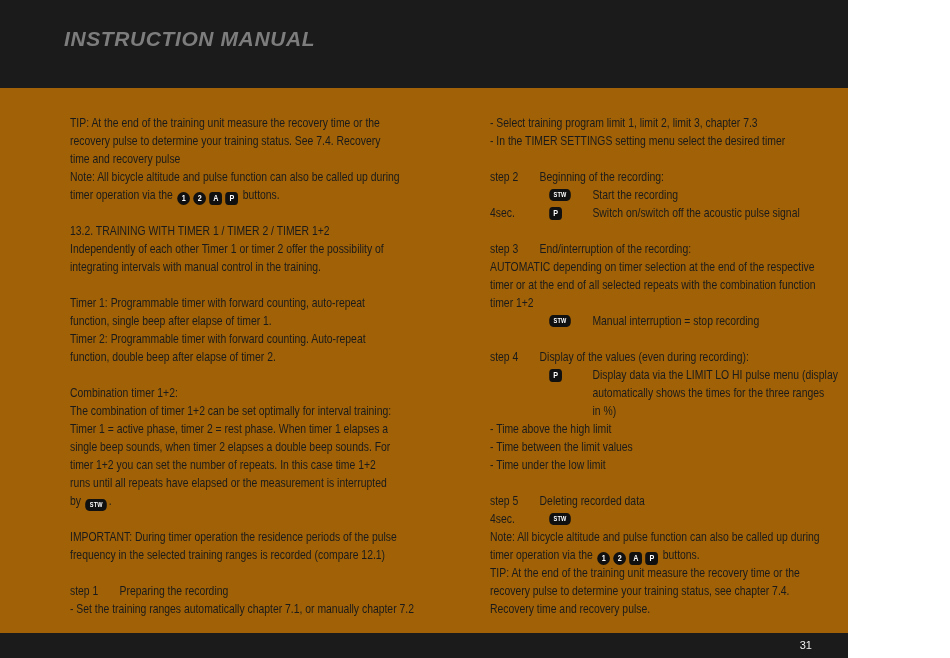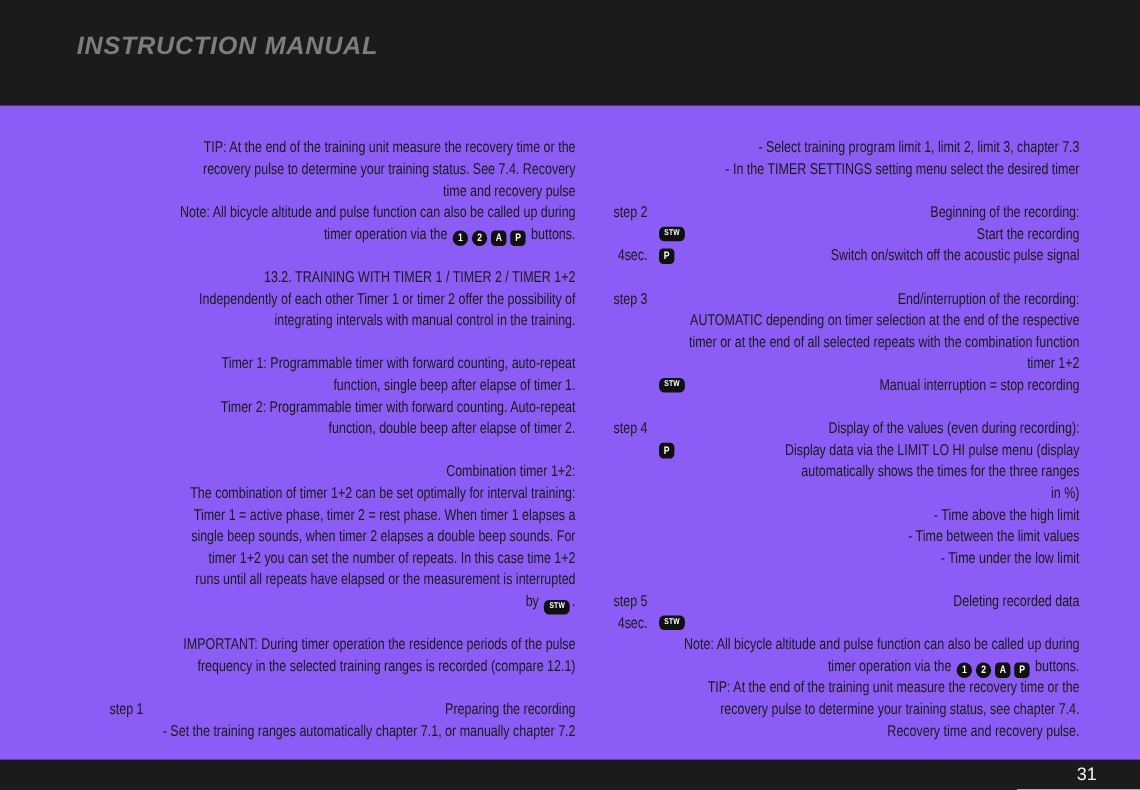--- a/index.html
+++ b/index.html
@@ -1,32 +1,31 @@
 <!DOCTYPE html>
 <html style="--band: #1b1b1b; --title: #7d7d7d; --text: #1a1a1a; --iconbg: #101010;"><head>
 <meta charset="utf-8">
 <style>
   * { margin:0; padding:0; box-sizing:border-box; }
   html, body { width:950px; height:658px; background:#ffffff; }
   .page {
-    position:relative; width:950px; height:658px; background:#8b5cf6; overflow:hidden;
+    position:relative; width:848px; height:658px; background:#a16207; overflow:hidden;
     font-family:"Liberation Sans","DejaVu Sans",sans-serif;
-    text-align:right;
   }
   .band { position:absolute; left:0; right:0; background:var(--band,#1b1b1b); }
   .header-band { top:0; height:88px; }
   .page-title {
     position:absolute; left:64px; top:27px;
     font-size:21px; font-style:italic; font-weight:bold;
     letter-spacing:0.6px; color:var(--title,#7d7d7d);
   }
   .footer-band { bottom:0; height:25px; }
   .page-number {
     position:absolute; right:36px; top:0; line-height:25px;
-    font-size:15px; color:#f0f0f0;
+    font-size:11px; color:#f0f0f0;
   }
   
   .col {
     position:absolute; top:114px; width:512px;
     transform:scaleX(0.8); transform-origin:0 0;
     font-size:13px; line-height:18px; color:var(--text,#1a1a1a);
   }
   .col-left  { left:70px; }
   .col-right { left:490px; }
   .line { height:18px; white-space:nowrap; }

